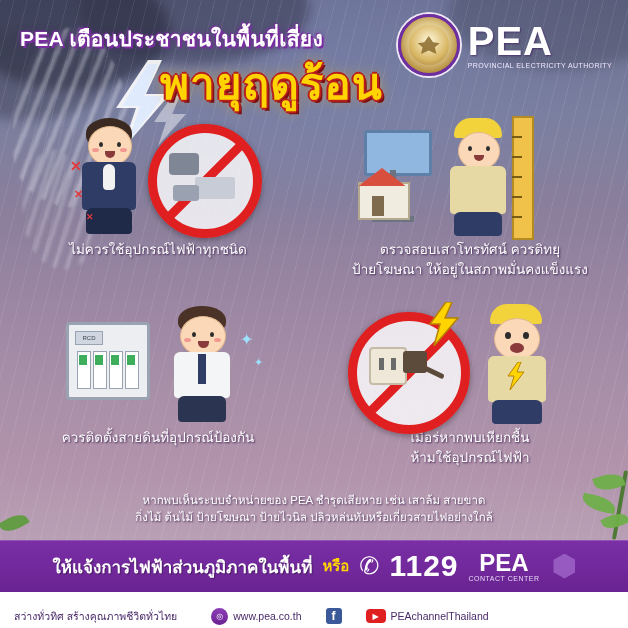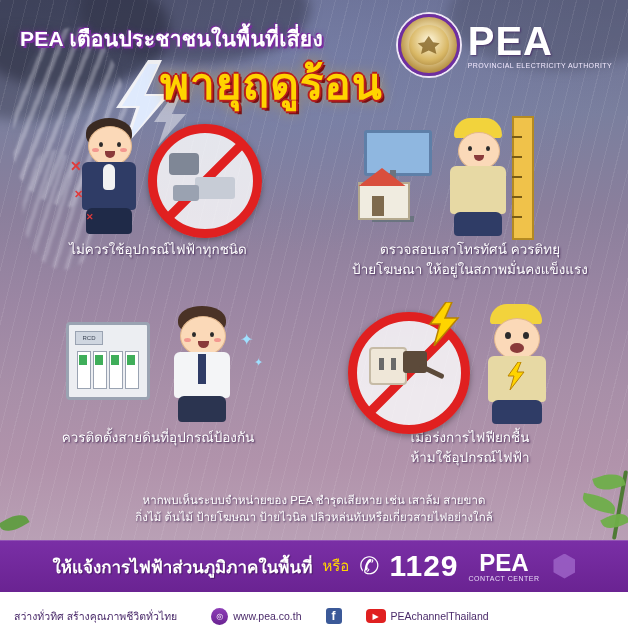--- a/index.html
+++ b/index.html
@@ -135,21 +135,21 @@
   }
 
   
   .contactbar{
     position:absolute;left:0;right:0;top:540px;height:52px;
     background:linear-gradient(180deg,#7a2fa6,#6a2392);
     display:flex;align-items:center;justify-content:center;gap:10px;
     box-shadow:inset 0 1px 0 rgba(255,255,255,.18);
   }
   .contact-text{color:#ffffff;font-size:17px;font-weight:bold;text-shadow:1px 1px 1px rgba(0,0,0,.35);}
-  .contact-or{color:#ffd400;font-size:15px;font-weight:normal;}
+  .contact-or{color:#ffd400;font-size:15px;font-weight:bold;}
   .phone-num{color:#ffffff;font-size:30px;font-weight:bold;letter-spacing:1px;}
   .cc-logo{display:flex;flex-direction:column;align-items:center;line-height:1;}
   .cc-logo .big{font-size:24px;font-weight:bold;color:#ffffff;}
   .cc-logo .small{font-size:7px;color:#e7d8f5;letter-spacing:.5px;}
   .hex{
     width:22px;height:25px;background:#9a5fc4;
     clip-path:polygon(50% 0,100% 25%,100% 75%,50% 100%,0 75%,0 25%);
     margin-left:4px;opacity:.9;
   }
 
@@ -334,21 +334,21 @@
       <div class="mouth" style="left:190px;top:43px;width:14px;height:10px;border-radius:50%;"></div>
       <div class="body" style="left:168px;top:56px;width:58px;height:46px;background:#e7d9a4;"></div>
       <div style="position:absolute;left:186px;top:62px;">
         <svg width="20" height="28" viewBox="0 0 20 28">
             <polygon points="12,0 2,14 8,14 4,28 18,10 11,10 15,0" fill="#ffd400" stroke="#b88200" stroke-width="1"></polygon>
           </svg>
       </div>
       <div class="body" style="left:172px;top:100px;width:50px;height:24px;background:#2f3c66;"></div>
     </div>
     <div class="cap">
-      <div>เมื่อร่งการไฟฟียกชื้น</div>
+      <div>เมื่อร่หากพบเหียกชื้น</div>
       <div>ห้ามใช้อุปกรณ์ไฟฟ้า</div>
     </div>
   </div>
 
   <div class="branch" style="right:6px;top:470px;width:4px;height:70px;transform:rotate(10deg);"></div>
   <div class="leaf" style="right:4px;top:474px;width:30px;height:16px;transform:rotate(-18deg);"></div>
   <div class="leaf" style="right:12px;top:496px;width:34px;height:15px;transform:rotate(12deg);"></div>
   <div class="leaf" style="right:0px;top:514px;width:26px;height:14px;transform:rotate(-26deg);"></div>
   <div class="leaf" style="left:0px;top:516px;width:28px;height:14px;transform:rotate(150deg);background:#5f9c40;"></div>
 

